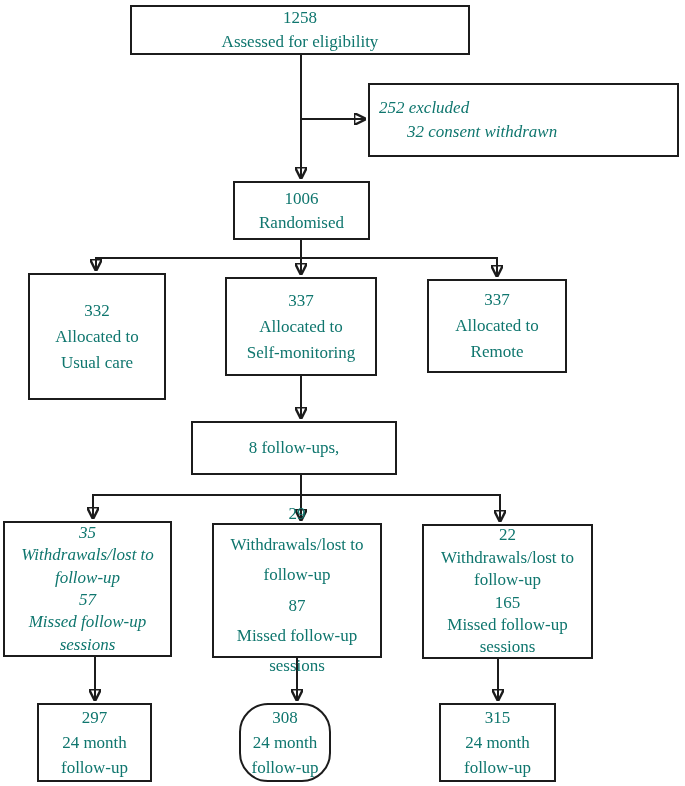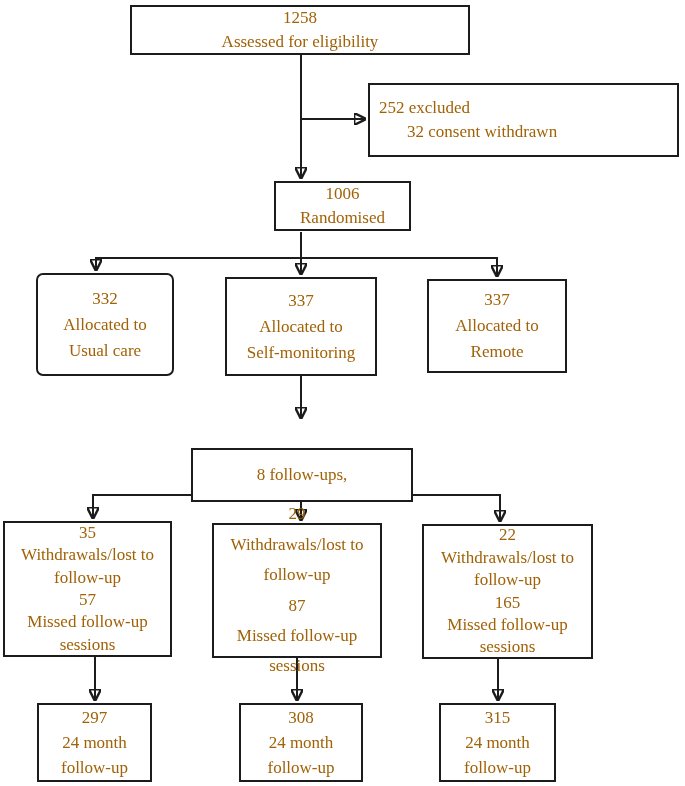--- a/index.html
+++ b/index.html
@@ -6,21 +6,21 @@
     margin: 0;
     padding: 0;
     background: #ffffff;
   }
   .canvas {
     position: relative;
     width: 685px;
     height: 786px;
     background: #ffffff;
     font-family: "Liberation Serif", "DejaVu Serif", serif;
-    color: #a16207;
+    color: #0f766e;
     overflow: hidden;
   }
   .connectors {
     position: absolute;
     left: 0;
     top: 0;
     width: 685px;
     height: 786px;
     pointer-events: none;
   }
@@ -41,37 +41,38 @@
     justify-content: center;
     align-items: center;
     text-align: center;
     font-size: 17px;
     line-height: 25px;
   }
   .node.left-align {
     align-items: flex-start;
     text-align: left;
     padding: 4px 8px 4px 9px;
+    font-style: italic;
   }
   .node .line { display: block; }
   .node .indent { padding-left: 28px; }
 
   
   #node-assessed     { left: 130px; top: 5px;   width: 340px; height: 50px; line-height: 24px; }
   #node-excluded     { left: 368px; top: 83px;  width: 311px; height: 74px; line-height: 24px; }
-  #node-randomised   { left: 233px; top: 181px; width: 137px; height: 50px; line-height: 24px; margin-left: 41px; }
-  #node-alloc-usual  { left: 36px;  top: 273px; width: 138px; height: 103px; line-height: 26px; border-radius: 7px; }
+  #node-randomised   { left: 233px; top: 181px; width: 137px; height: 59px; line-height: 24px; }
+  #node-alloc-usual  { left: 28px;  top: 273px; width: 138px; height: 127px; line-height: 26px; }
   #node-alloc-self   { left: 225px; top: 277px; width: 152px; height: 99px;  line-height: 26px; }
   #node-alloc-remote { left: 427px; top: 279px; width: 140px; height: 94px;  line-height: 26px; }
-  #node-followups    { left: 191px; top: 421px; width: 222px; height: 54px;  line-height: 24px; margin-top: 27px; }
-  #node-wd-usual     { left: 3px;   top: 521px; width: 169px; height: 136px; line-height: 22.4px; }
+  #node-followups    { left: 191px; top: 421px; width: 206px; height: 54px;  line-height: 24px; }
+  #node-wd-usual     { left: 3px;   top: 521px; width: 169px; height: 136px; line-height: 22.4px; font-style: italic; }
   #node-wd-self      { left: 212px; top: 523px; width: 170px; height: 135px; line-height: 22.4px; gap: 8px; }
   #node-wd-remote    { left: 422px; top: 524px; width: 171px; height: 135px; line-height: 22.4px; text-align: center; }
   #node-fu-usual     { left: 37px;  top: 703px; width: 115px; height: 79px; }
-  #node-fu-self      { left: 239px; top: 703px; width: 124px; height: 79px; }
+  #node-fu-self      { left: 239px; top: 703px; width: 92px; height: 79px; border-radius: 29px; }
   #node-fu-remote    { left: 439px; top: 703px; width: 117px; height: 79px; }
 </style>
 </head>
 <body>
 
 <div class="canvas">
 
   <svg class="connectors" viewBox="0 0 685 786" xmlns="http://www.w3.org/2000/svg">
     <defs>
       <marker id="arr" viewBox="0 0 10 10" refX="9" refY="5" markerWidth="6" markerHeight="6" orient="auto">

